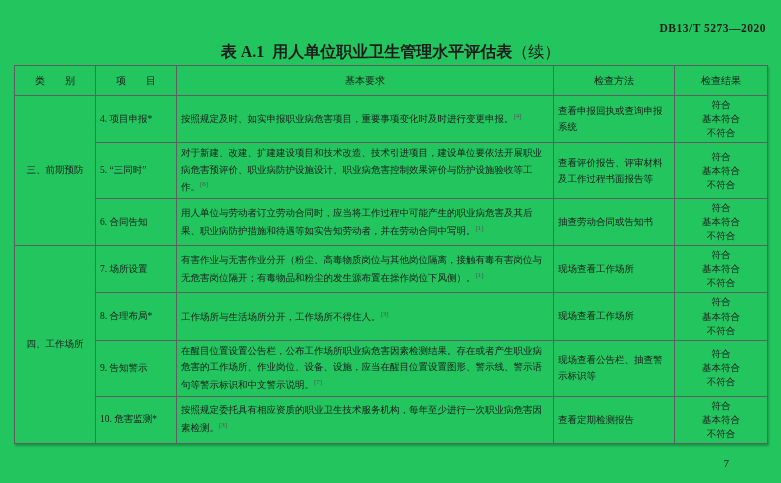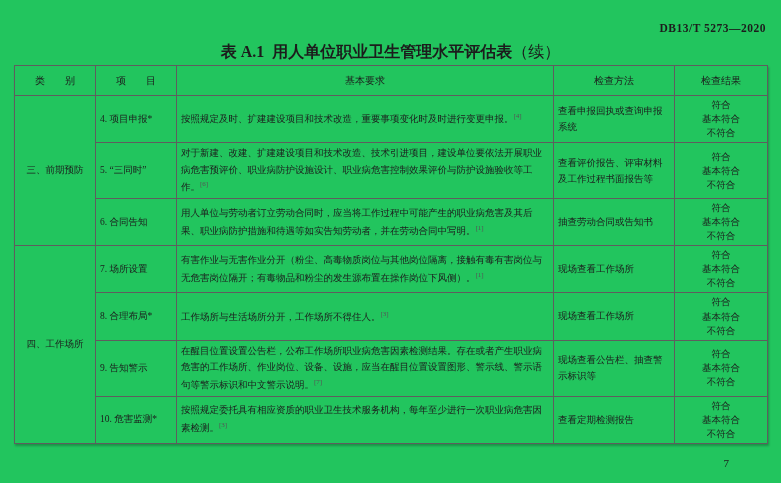--- a/index.html
+++ b/index.html
@@ -79,21 +79,21 @@
         <th>项　　目</th>
         <th>基本要求</th>
         <th>检查方法</th>
         <th>检查结果</th>
       </tr>
     </thead>
     <tbody>
         <tr>
           <td class="category" rowspan="3">三、前期预防</td>
           <td class="item">4. 项目申报*</td>
-          <td class="req"><span>按照规定及时、扩建建设项目和技术改造，重要事项变化时及时进行变更申报。</span><sup>[4]</sup></td>
+          <td class="req"><span>按照规定及时、如实申报职业病危害项目，重要事项变化时及时进行变更申报。</span><sup>[4]</sup></td>
           <td class="method">查看申报回执或查询申报系统</td>
           <td class="result">
             <div class="opt">符合</div>
             <div class="opt">基本符合</div>
             <div class="opt">不符合</div>
           </td>
         </tr>
         <tr>
           <td class="item">5. “三同时”</td>
           <td class="req"><span>对于新建、改建、扩建建设项目和技术改造、技术引进项目，建设单位要依法开展职业病危害预评价、职业病防护设施设计、职业病危害控制效果评价与防护设施验收等工作。</span><sup>[6]</sup></td>

